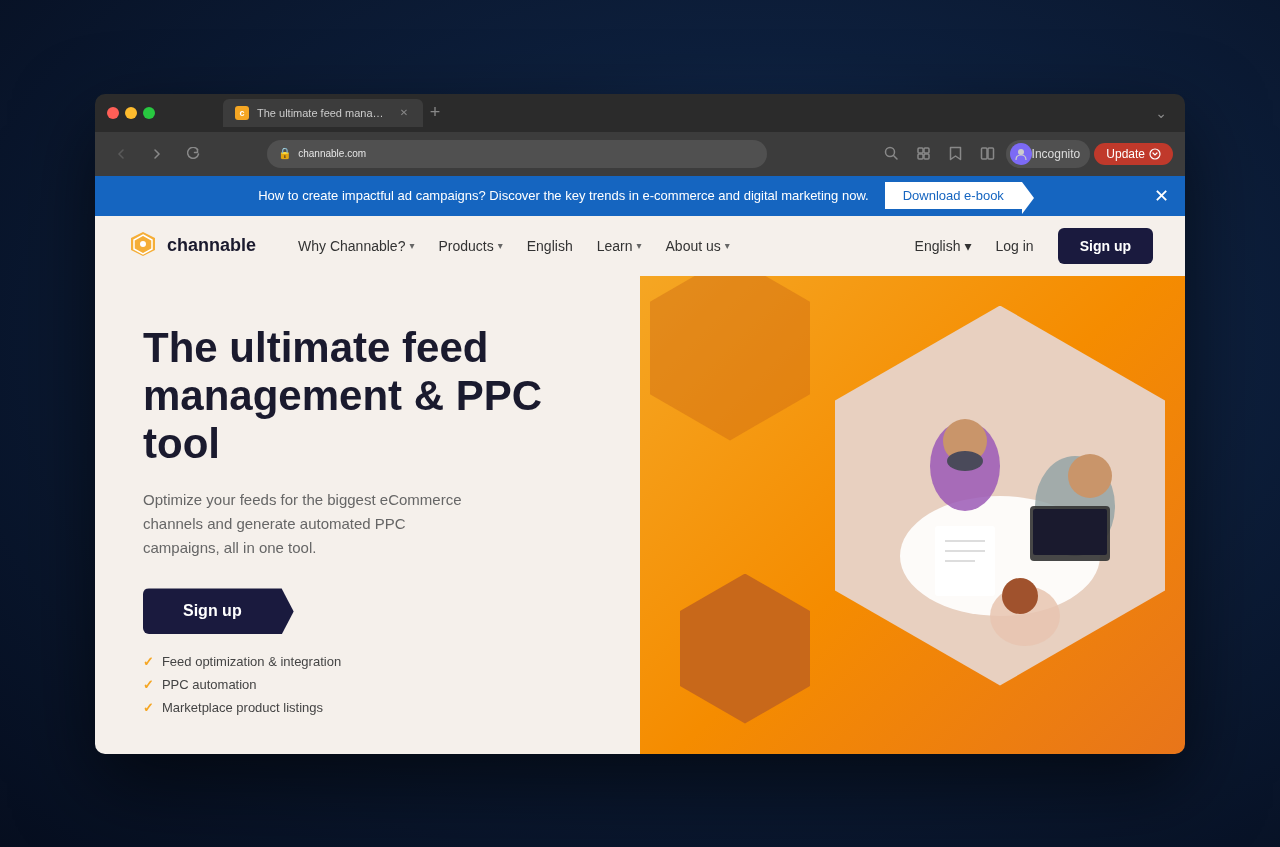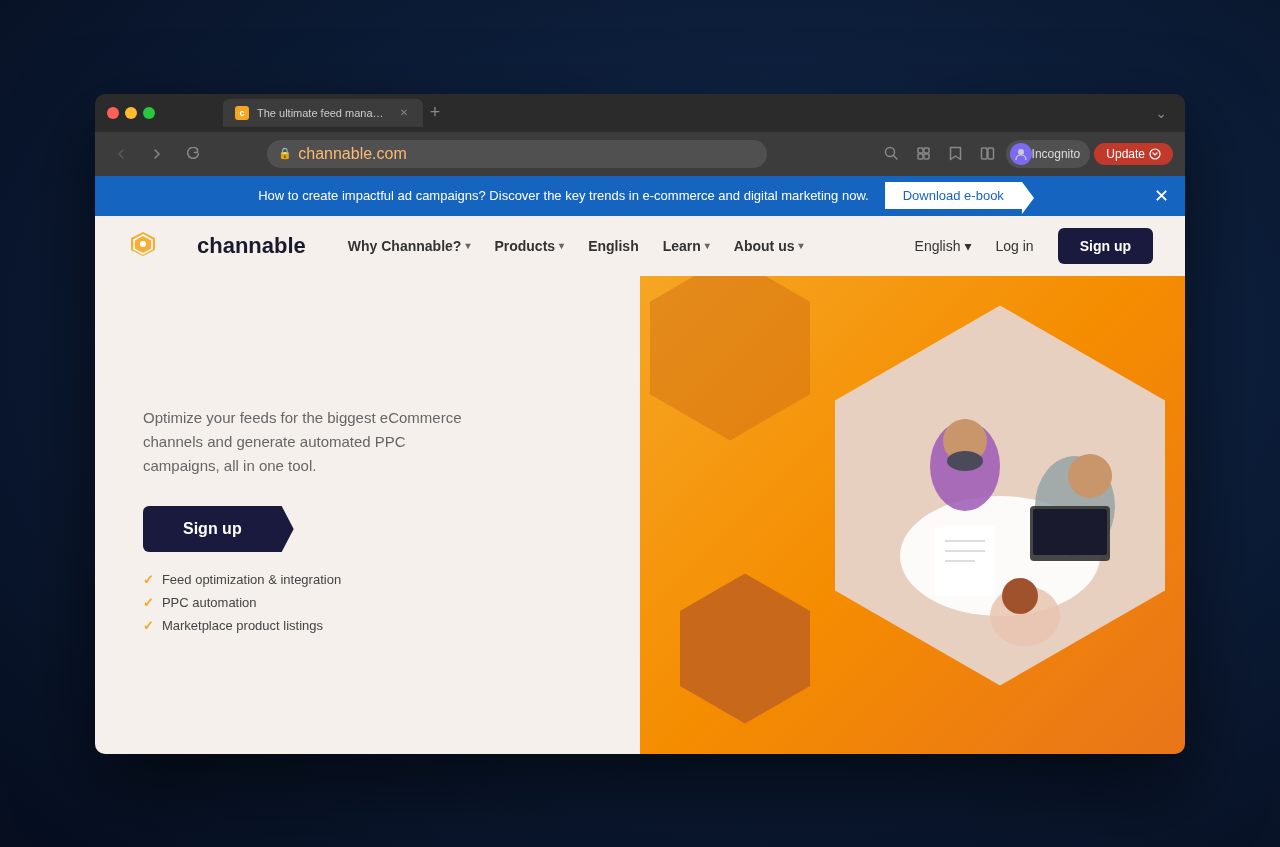--- a/index.html
+++ b/index.html
@@ -165,22 +165,22 @@
       max-width: 500px;
       margin: 0 auto;
     }
 
     .lock-icon {
       color: #888;
       font-size: 11px;
     }
 
     .address-text {
-      font-size: 16px;
-      color: #fdba74;
+      font-size: 10px;
+      color: #e5e5e5;
     }
 
     .toolbar-icons {
       display: flex;
       align-items: center;
       gap: 4px;
       margin-left: auto;
     }
 
     .toolbar-icon {
@@ -307,32 +307,30 @@
     }
 
     .logo {
       display: flex;
       align-items: center;
       gap: 8px;
       margin-right: 32px;
     }
 
     .logo-text {
-      font-size: 22px;
+      font-size: 18px;
       font-weight: 600;
       color: #1a1a2e;
-      margin-left: 30px;
     }
 
     .nav-links {
       display: flex;
       align-items: flex-start;
       gap: 4px;
       flex: 1;
-      font-weight: bold;
     }
 
     .nav-link {
       padding: 6px 10px;
       font-size: 14px;
       color: #333;
       cursor: pointer;
       display: flex;
       align-items: center;
       gap: 4px;
@@ -647,20 +645,21 @@
           <span>English</span>
           <span class="chevron">▾</span>
         </div>
         <div class="login-btn">Log in</div>
         <button class="signup-btn">Sign up</button>
       </div>
     </nav>
 
     <div class="hero">
       <div class="hero-left">
+        <h1 class="hero-title">The ultimate feed management &amp; PPC tool</h1>
         <p class="hero-subtitle">Optimize your feeds for the biggest eCommerce channels and generate automated PPC campaigns, all in one tool.</p>
         <button class="hero-signup-btn">Sign up</button>
         <div class="features-list">
           <div class="feature-item">
             <span class="feature-check">✓</span>
             <span>Feed optimization &amp; integration</span>
           </div>
           <div class="feature-item">
             <span class="feature-check">✓</span>
             <span>PPC automation</span>

